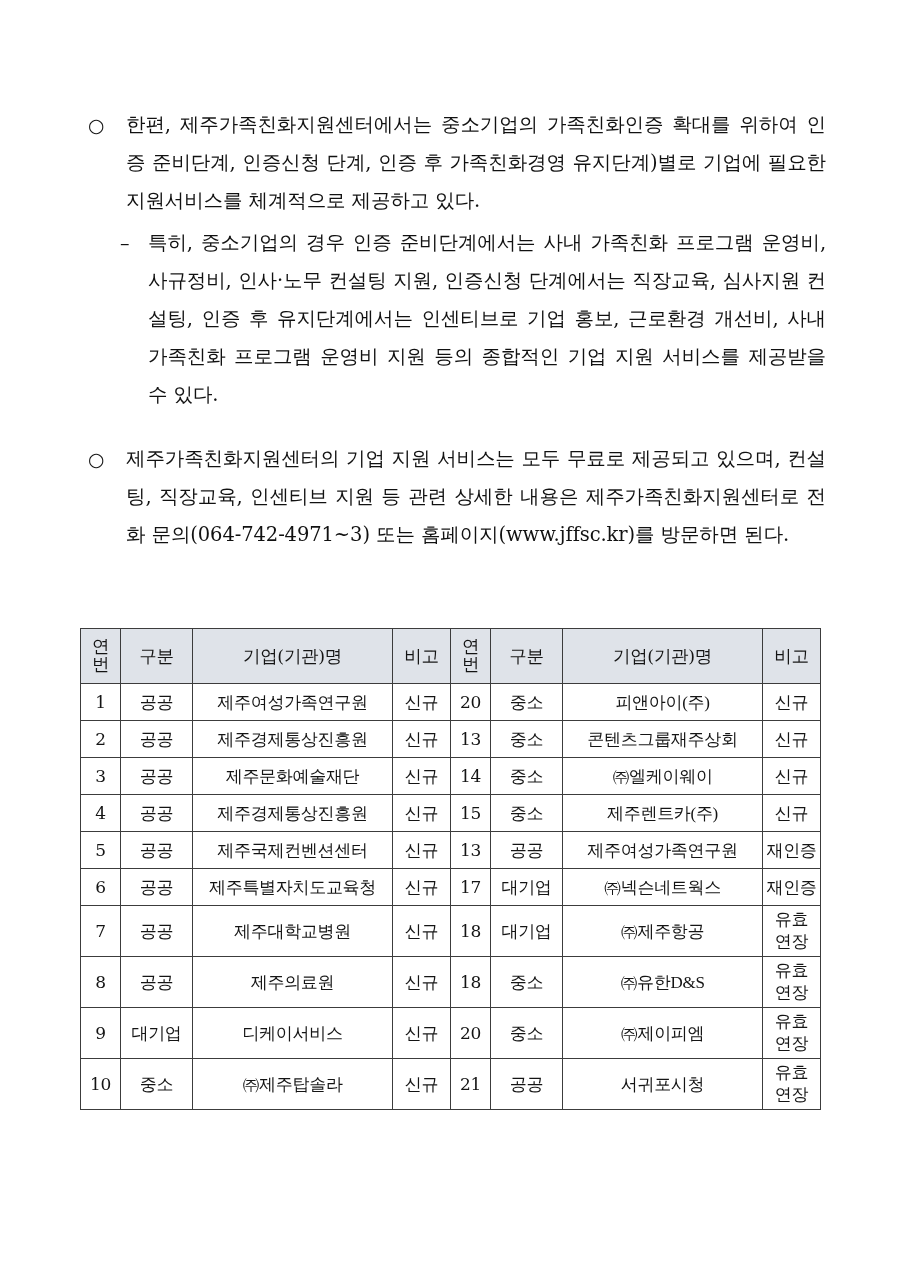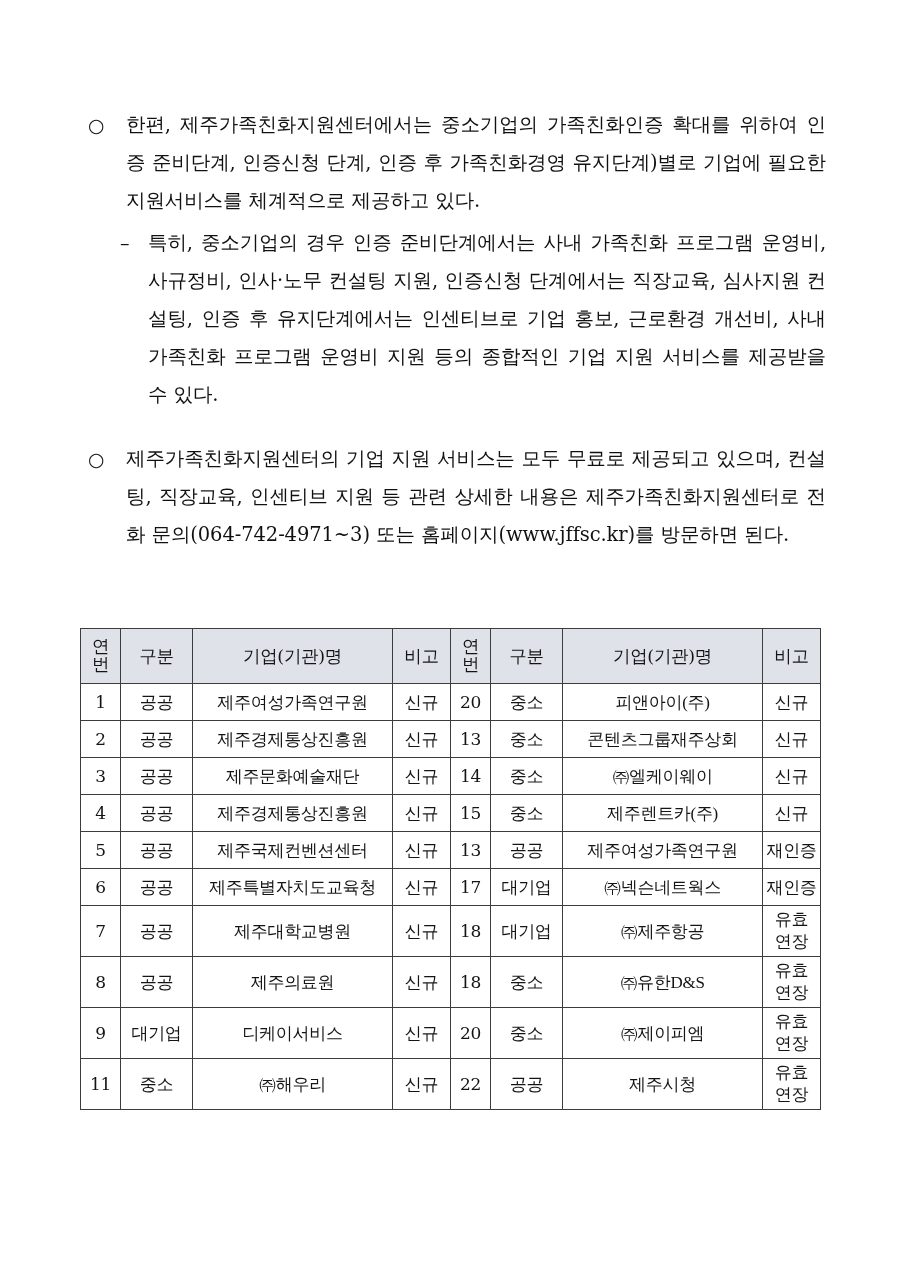--- a/index.html
+++ b/index.html
@@ -293,27 +293,27 @@
             <td class="type">중소</td>
             <td class="name">㈜제이피엠</td>
             <td class="remark">
               <span class="two-line">
                 <i>유효</i>
                 <i>연장</i>
               </span>
             </td>
           </tr>
           <tr class="tall">
-            <td class="num">11</td>
-            <td class="type">중소</td>
-            <td class="name">㈜해우리</td>
-            <td class="remark">신규</td>
-            <td class="num">22</td>
-            <td class="type">공공</td>
-            <td class="name">제주시청</td>
+            <td class="num">10</td>
+            <td class="type">중소</td>
+            <td class="name">㈜제주탑솔라</td>
+            <td class="remark">신규</td>
+            <td class="num">21</td>
+            <td class="type">공공</td>
+            <td class="name">서귀포시청</td>
             <td class="remark">
               <span class="two-line">
                 <i>유효</i>
                 <i>연장</i>
               </span>
             </td>
           </tr>
         </tbody>
     </table>
   </div>

